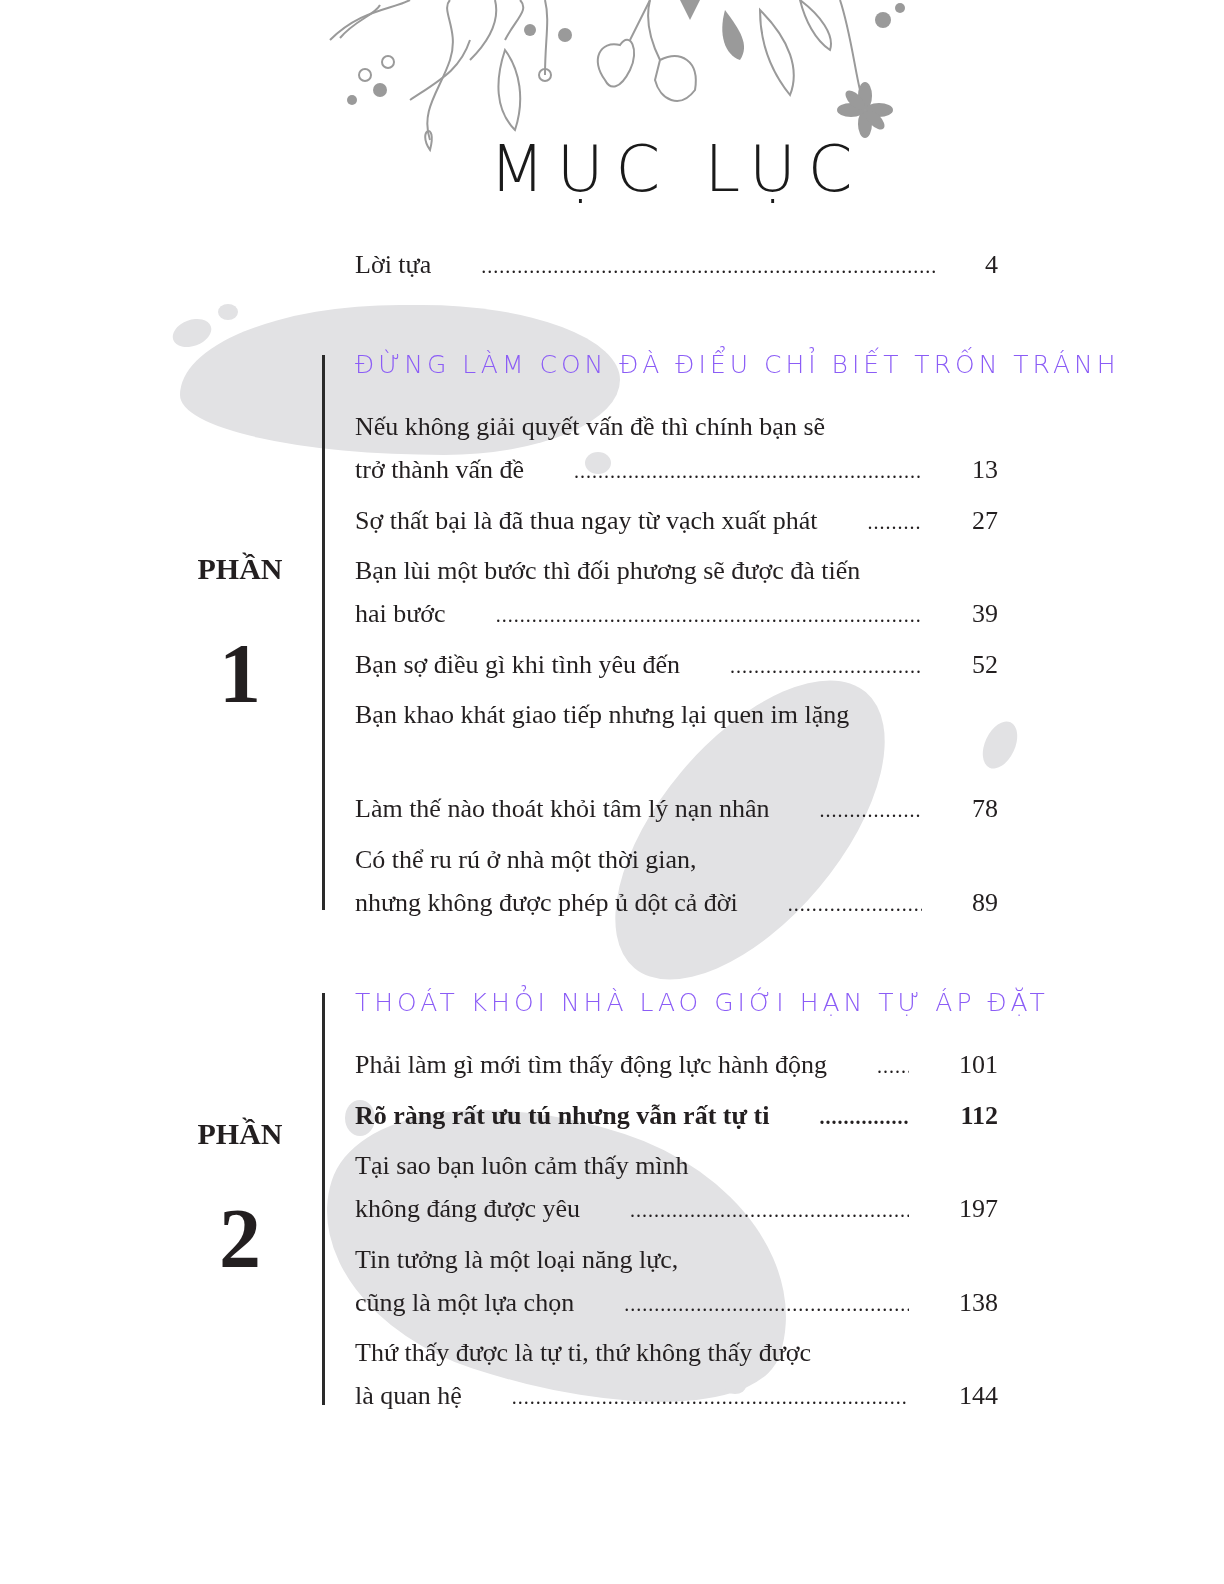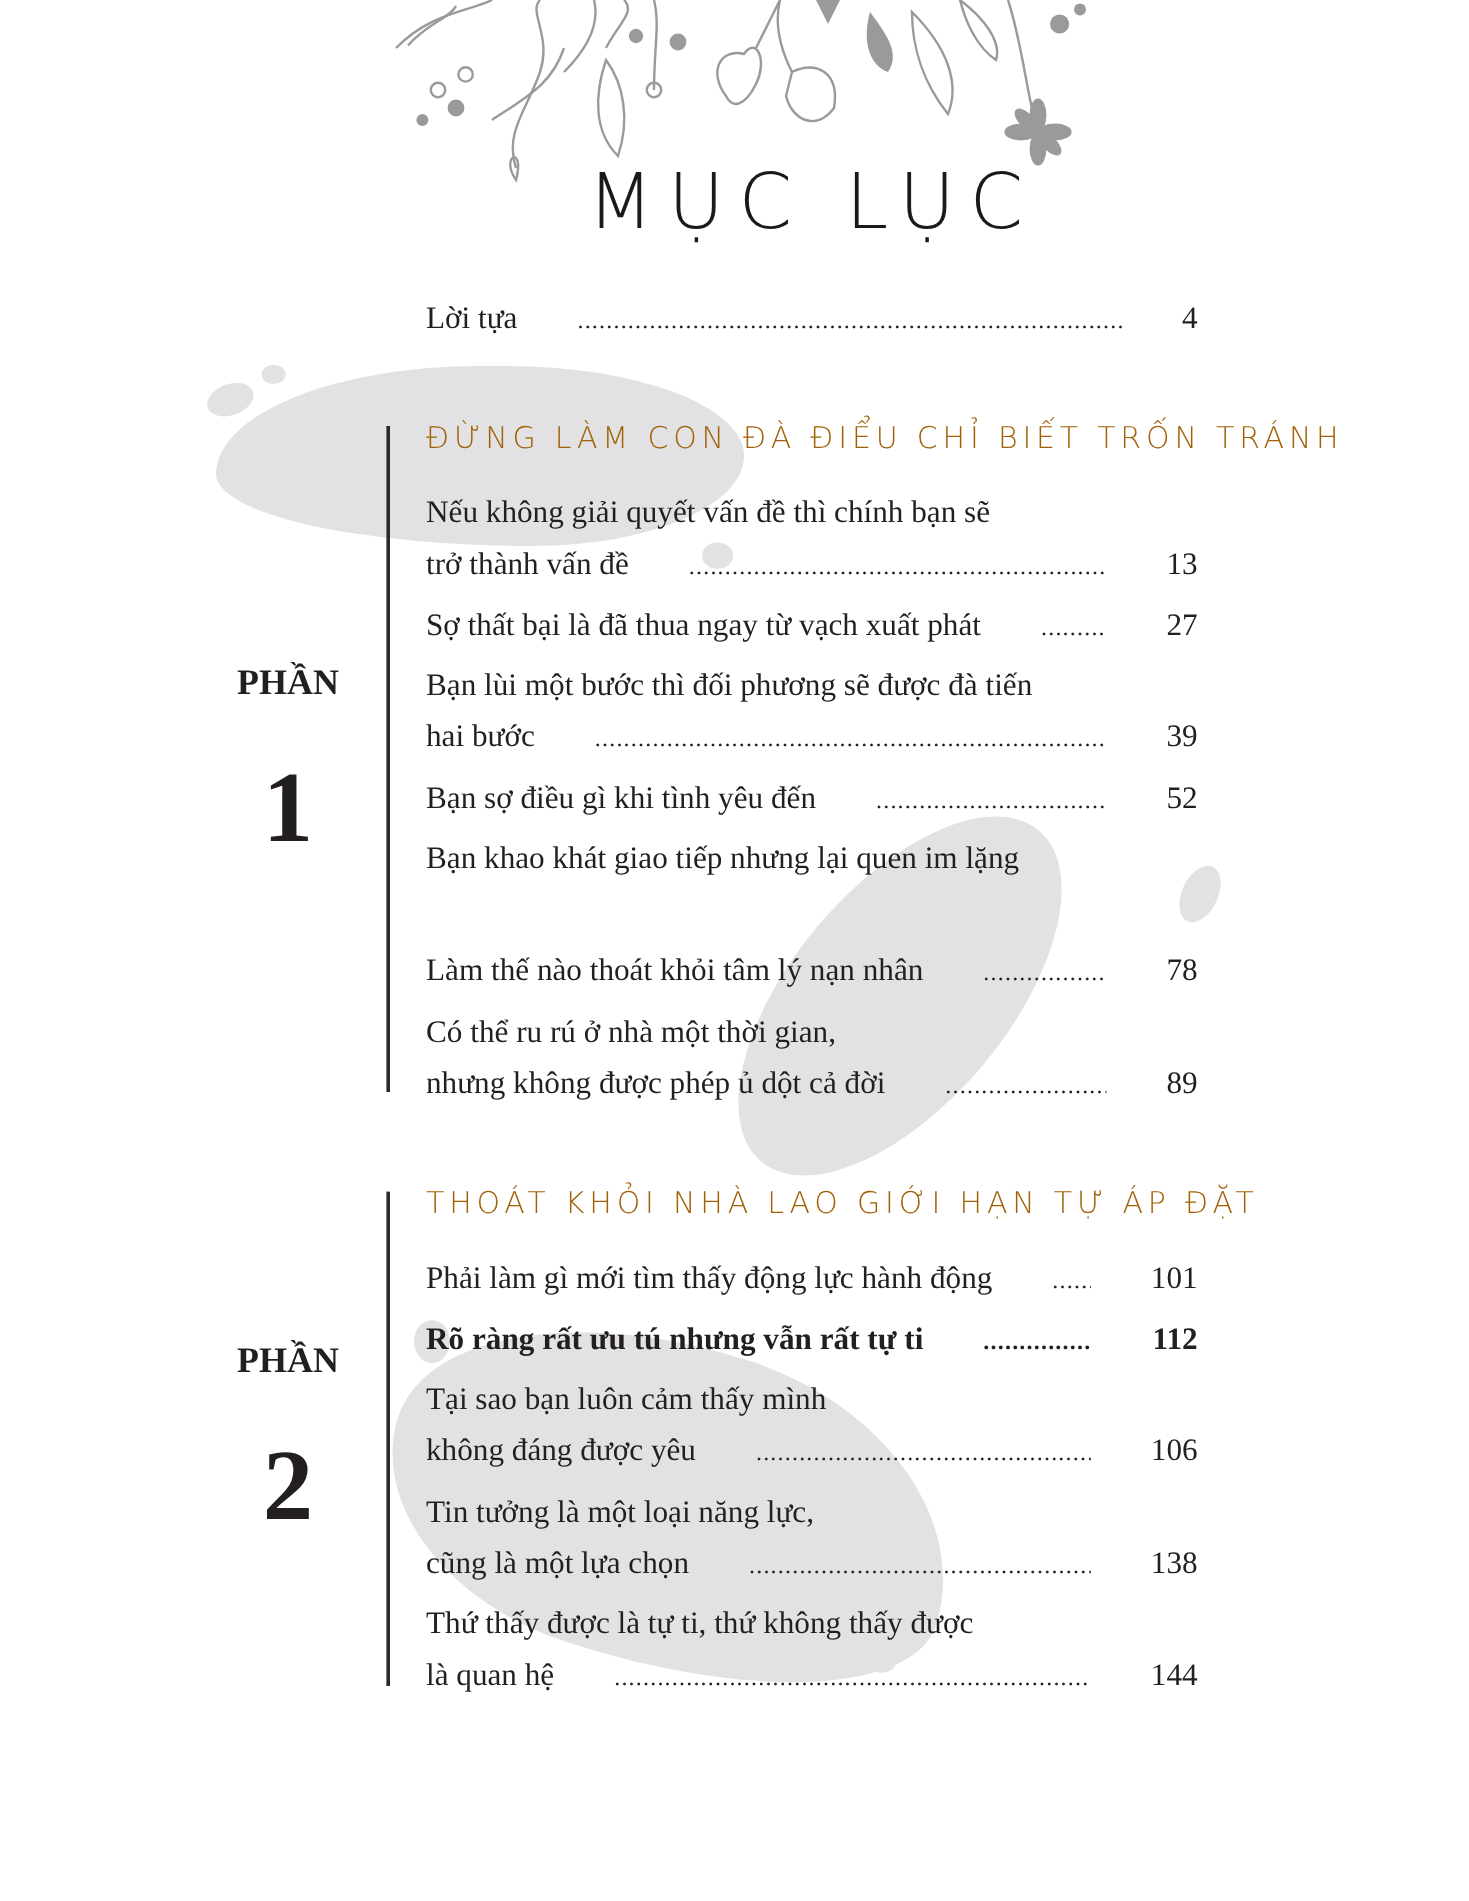--- a/index.html
+++ b/index.html
@@ -6,21 +6,21 @@
   body { width: 1224px; height: 1584px; position: relative; overflow: hidden; font-family: "DejaVu Serif", "Liberation Serif", serif; color: #231f20; }
   .blob { position: absolute; background: #e2e2e4; }
   .deco { position: absolute; left: 320px; top: 0; width: 600px; height: 160px; }
   .title { position: absolute; left: 0; width: 1224px; top: 132px; text-align: center; font-family: "DejaVu Sans", sans-serif; font-size: 64px; letter-spacing: 12px; font-weight: 300; color: #1a1a1a; padding-left: 130px; box-sizing: border-box; }
   .entry { position: absolute; left: 355px; width: 643px; font-size: 26px; line-height: 43px; font-family: "Liberation Serif", serif; }
   .row { display: flex; align-items: baseline; white-space: nowrap; gap: 48px; }
   .row .t { flex: 0 0 auto; }
   .row .dots { flex: 1 1 auto; overflow: hidden; margin: 0 2px; letter-spacing: 1px; font-size: 20px; }
   .row .dots::before { content: "..............................................................................................................................................................................................................................."; }
   .row .p { flex: 0 0 auto; }
-  .sec-head { position: absolute; left: 355px; font-family: "DejaVu Sans", sans-serif; font-size: 25px; letter-spacing: 4px; color: #a16207; font-weight: 300; white-space: nowrap; }
+  .sec-head { position: absolute; left: 355px; font-family: "DejaVu Sans", sans-serif; font-size: 25px; letter-spacing: 4px; color: #8b5cf6; font-weight: 300; white-space: nowrap; }
   .vline { position: absolute; left: 322px; width: 3px; background: #2a2a2a; }
   .part-label { position: absolute; left: 160px; width: 160px; text-align: center; font-family: "Liberation Serif", serif; font-weight: bold; font-size: 30px; color: #231f20; }
   .part-num { position: absolute; left: 160px; width: 160px; text-align: center; font-family: "Liberation Serif", serif; font-weight: bold; font-size: 84px; color: #231f20; }
 </style>
 </head>
 <body>
 
 <div class="blob" style="left:180px;top:305px;width:440px;height:150px;border-radius:50% 45% 40% 60%/60% 50% 50% 40%;"></div>
 <div class="blob" style="left:172px;top:320px;width:40px;height:26px;border-radius:50%;transform:rotate(-20deg);"></div>
 <div class="blob" style="left:218px;top:304px;width:20px;height:16px;border-radius:50%;"></div>
@@ -150,21 +150,21 @@
       <span class="t">Rõ ràng rất ưu tú nhưng vẫn rất tự ti</span>
       <span class="dots"></span>
       <span class="p">112</span>
     </div>
 </div>
 <div class="entry" style="top:1144px;">
   <div>Tại sao bạn luôn cảm thấy mình</div>
   <div class="row">
       <span class="t">không đáng được yêu</span>
       <span class="dots"></span>
-      <span class="p">106</span>
+      <span class="p">197</span>
     </div>
 </div>
 <div class="entry" style="top:1238px;">
   <div>Tin tưởng là một loại năng lực,</div>
   <div class="row">
       <span class="t">cũng là một lựa chọn</span>
       <span class="dots"></span>
       <span class="p">138</span>
     </div>
 </div>

